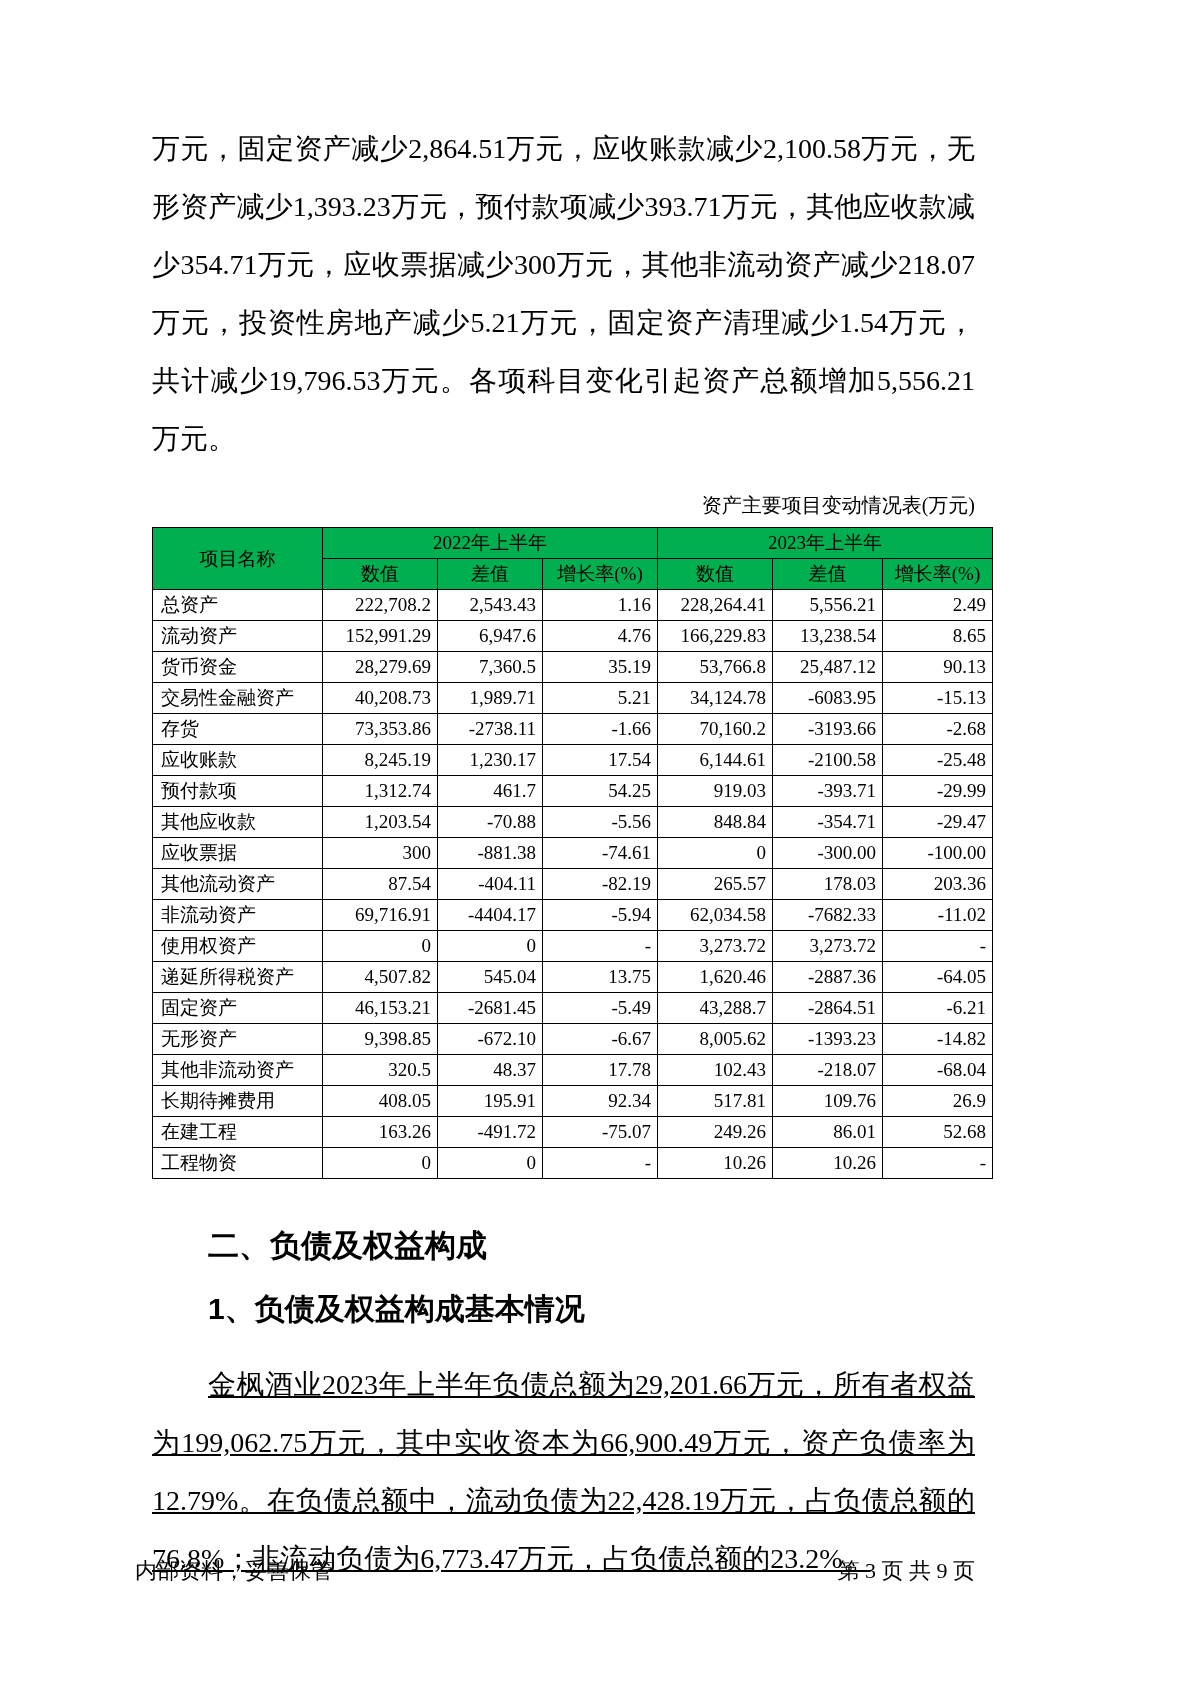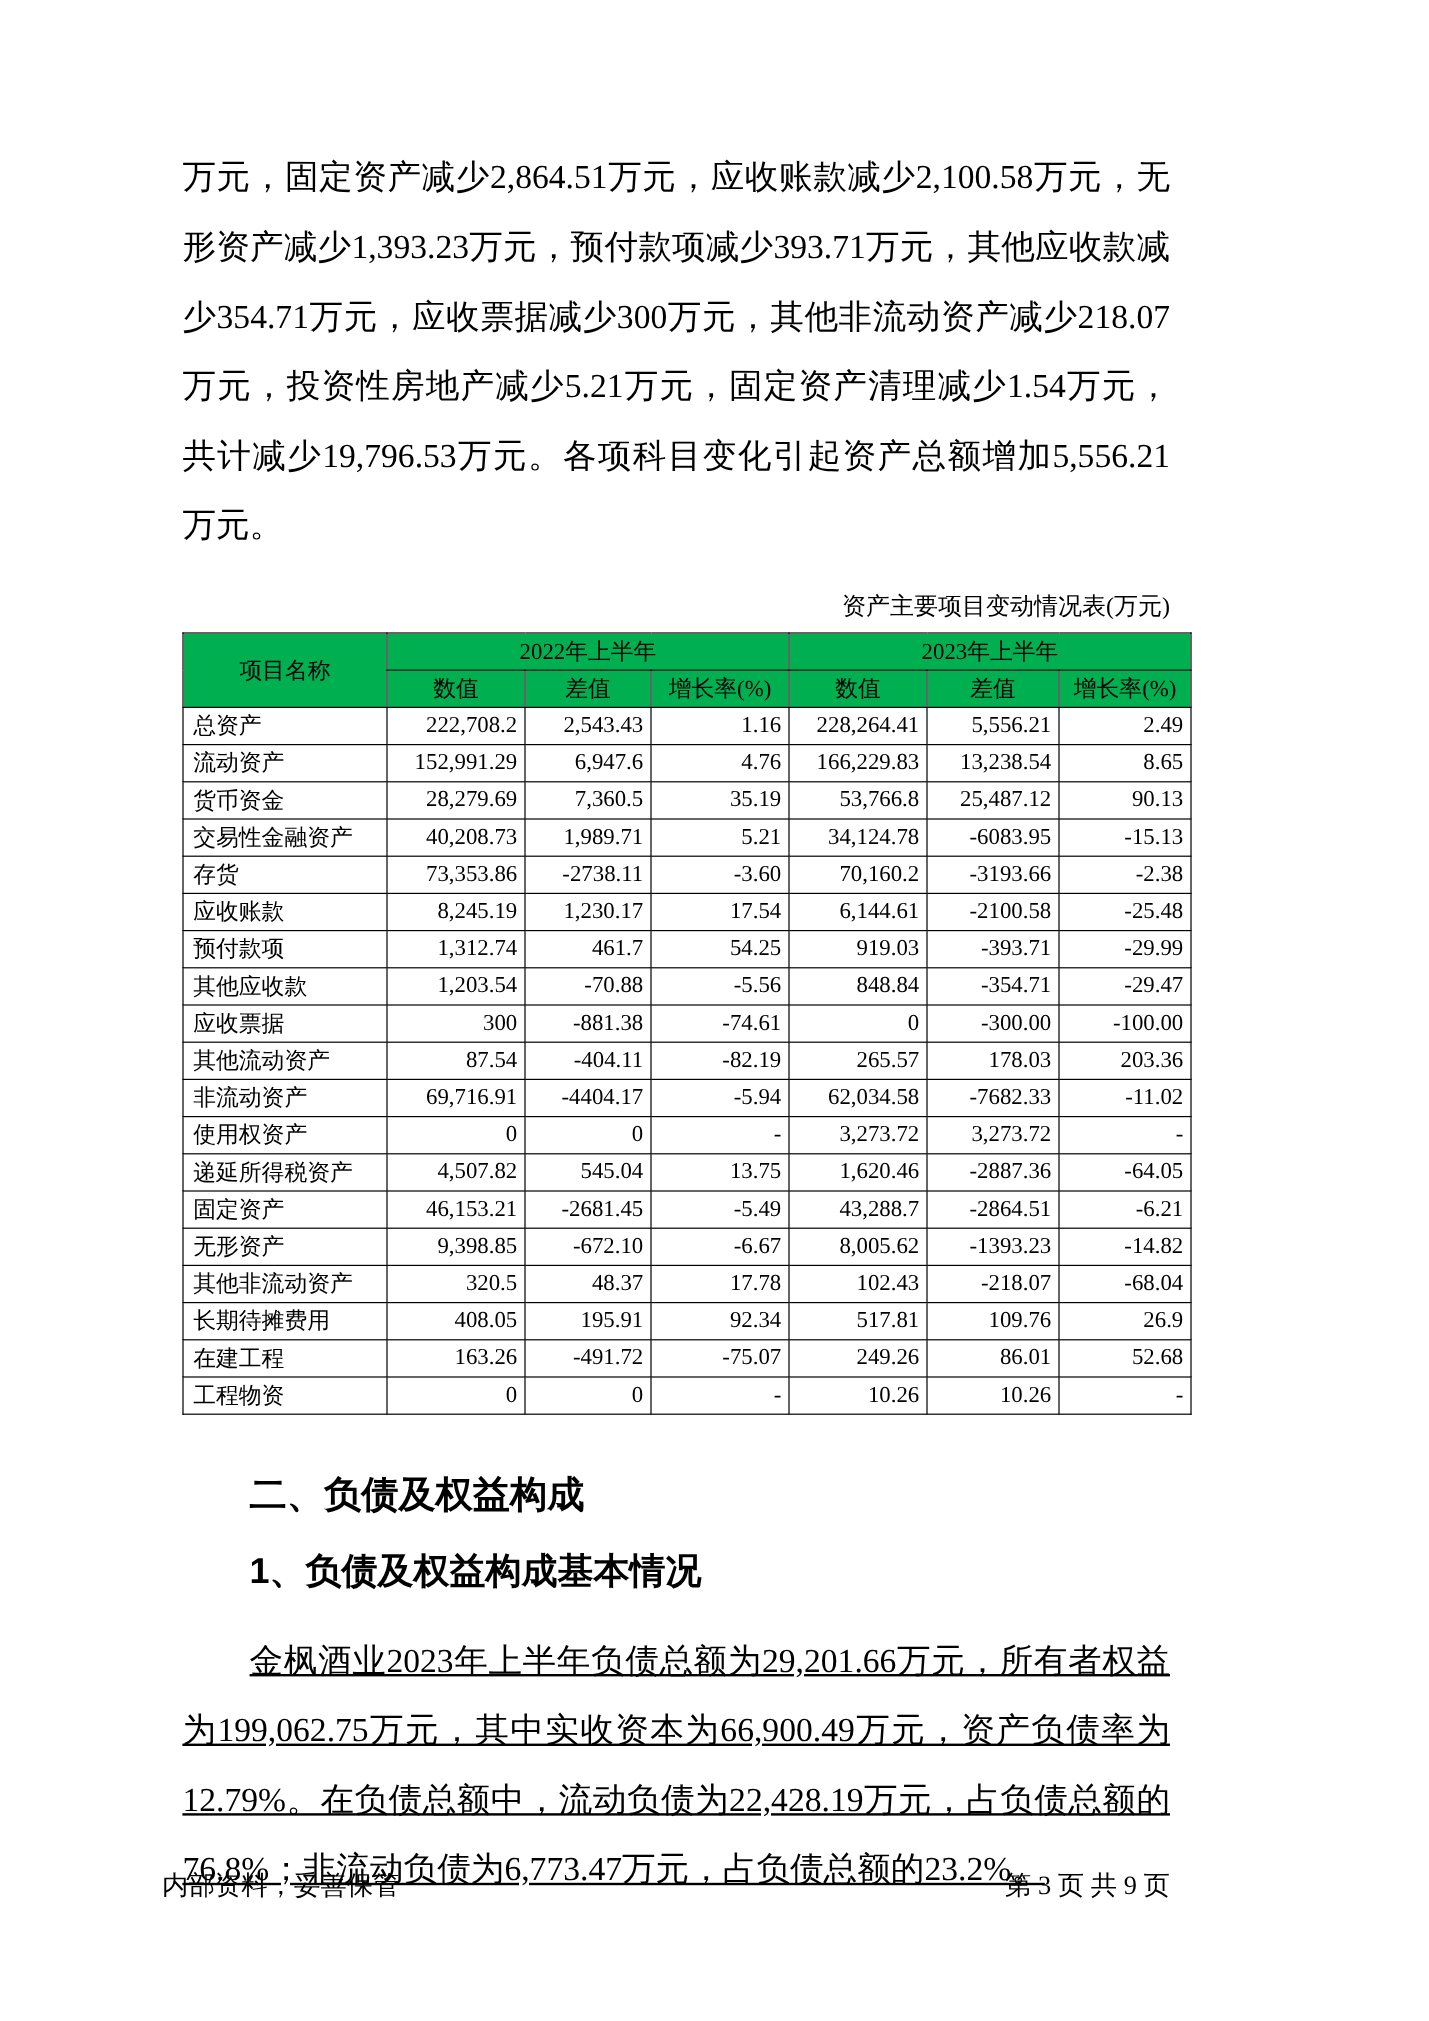--- a/index.html
+++ b/index.html
@@ -142,24 +142,24 @@
             <td class="cell-num">1,989.71</td>
             <td class="cell-num">5.21</td>
             <td class="cell-num">34,124.78</td>
             <td class="cell-num">-6083.95</td>
             <td class="cell-num">-15.13</td>
           </tr>
           <tr>
             <td class="cell-name">存货</td>
             <td class="cell-num">73,353.86</td>
             <td class="cell-num">-2738.11</td>
-            <td class="cell-num">-3.60</td>
+            <td class="cell-num">-1.66</td>
             <td class="cell-num">70,160.2</td>
             <td class="cell-num">-3193.66</td>
-            <td class="cell-num">-2.38</td>
+            <td class="cell-num">-2.68</td>
           </tr>
           <tr>
             <td class="cell-name">应收账款</td>
             <td class="cell-num">8,245.19</td>
             <td class="cell-num">1,230.17</td>
             <td class="cell-num">17.54</td>
             <td class="cell-num">6,144.61</td>
             <td class="cell-num">-2100.58</td>
             <td class="cell-num">-25.48</td>
           </tr>

